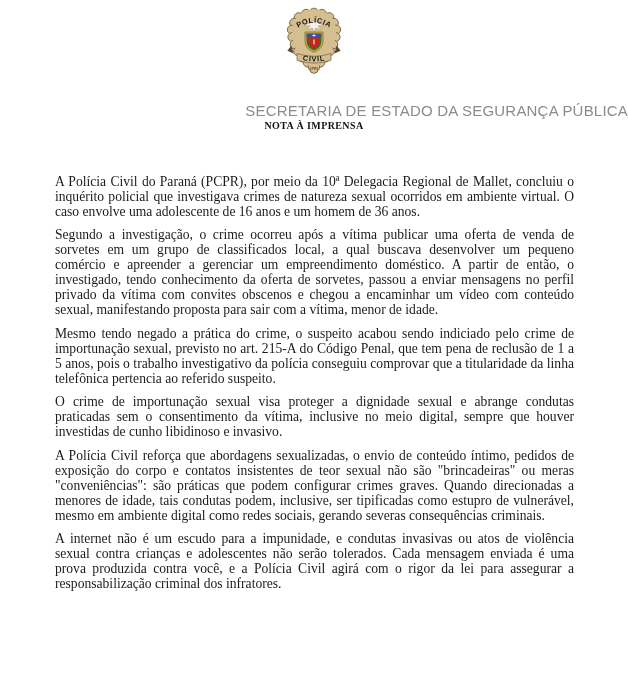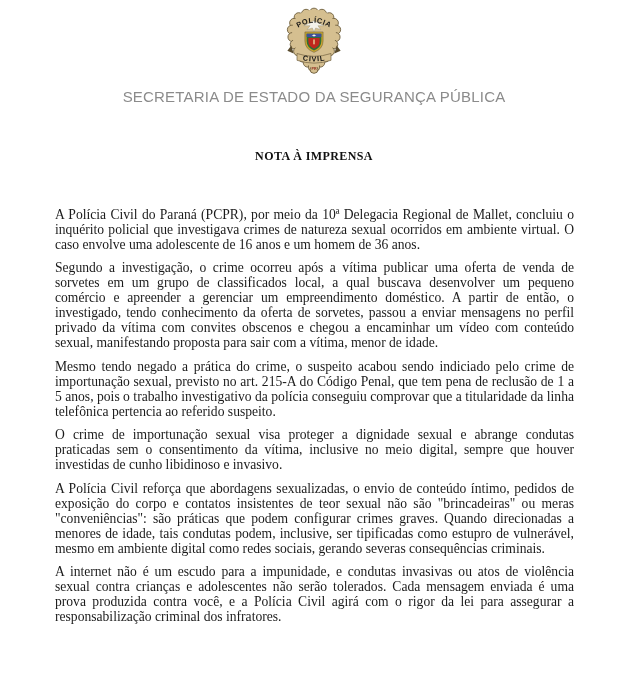--- a/index.html
+++ b/index.html
@@ -16,35 +16,34 @@
   .badge-wrap {
     padding-top: 7px;
     text-align: center;
   }
   .badge-wrap svg { display: inline-block; }
   .badge-sans {
     font-family: "Liberation Sans", sans-serif;
     font-weight: bold;
   }
   .org-header {
-    margin-top: 2px;
-    text-align: center;
+    margin-top: 16px;
+    text-align: right;
     font-family: "Liberation Sans", sans-serif;
     font-size: 15px;
     line-height: 16.5px;
     color: #8b8b8b;
     letter-spacing: 0.2px;
   }
   .org-header .line2 { font-weight: bold; }
   .doc-title {
-    margin-top: 43px;
     text-align: center;
     font-family: "Liberation Serif", serif;
     font-weight: bold;
-    font-size: 12px;
+    font-size: 10px;
     letter-spacing: 0.4px;
     color: #111111;
   }
   .doc-body {
     margin: 43px 54px 0 55px;
   }
   .doc-body p {
     margin: 0 0 8.5px 0;
     font-size: 13.6px;
     line-height: 15px;

